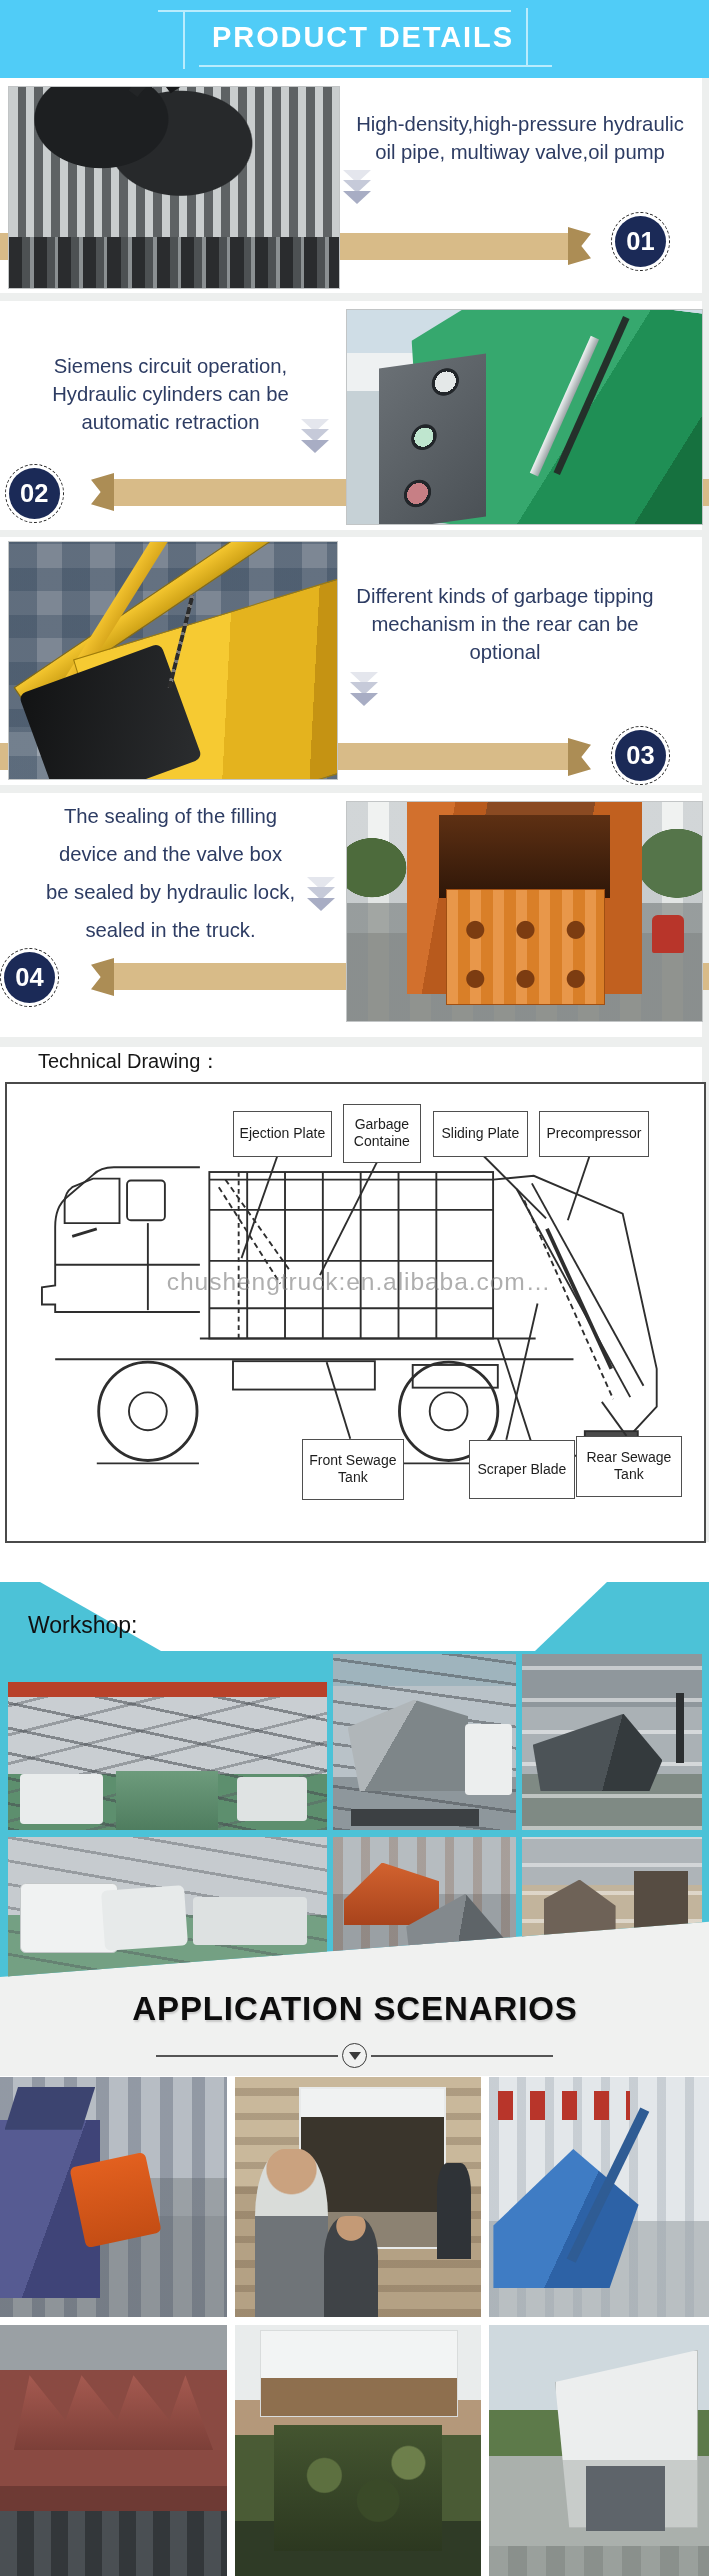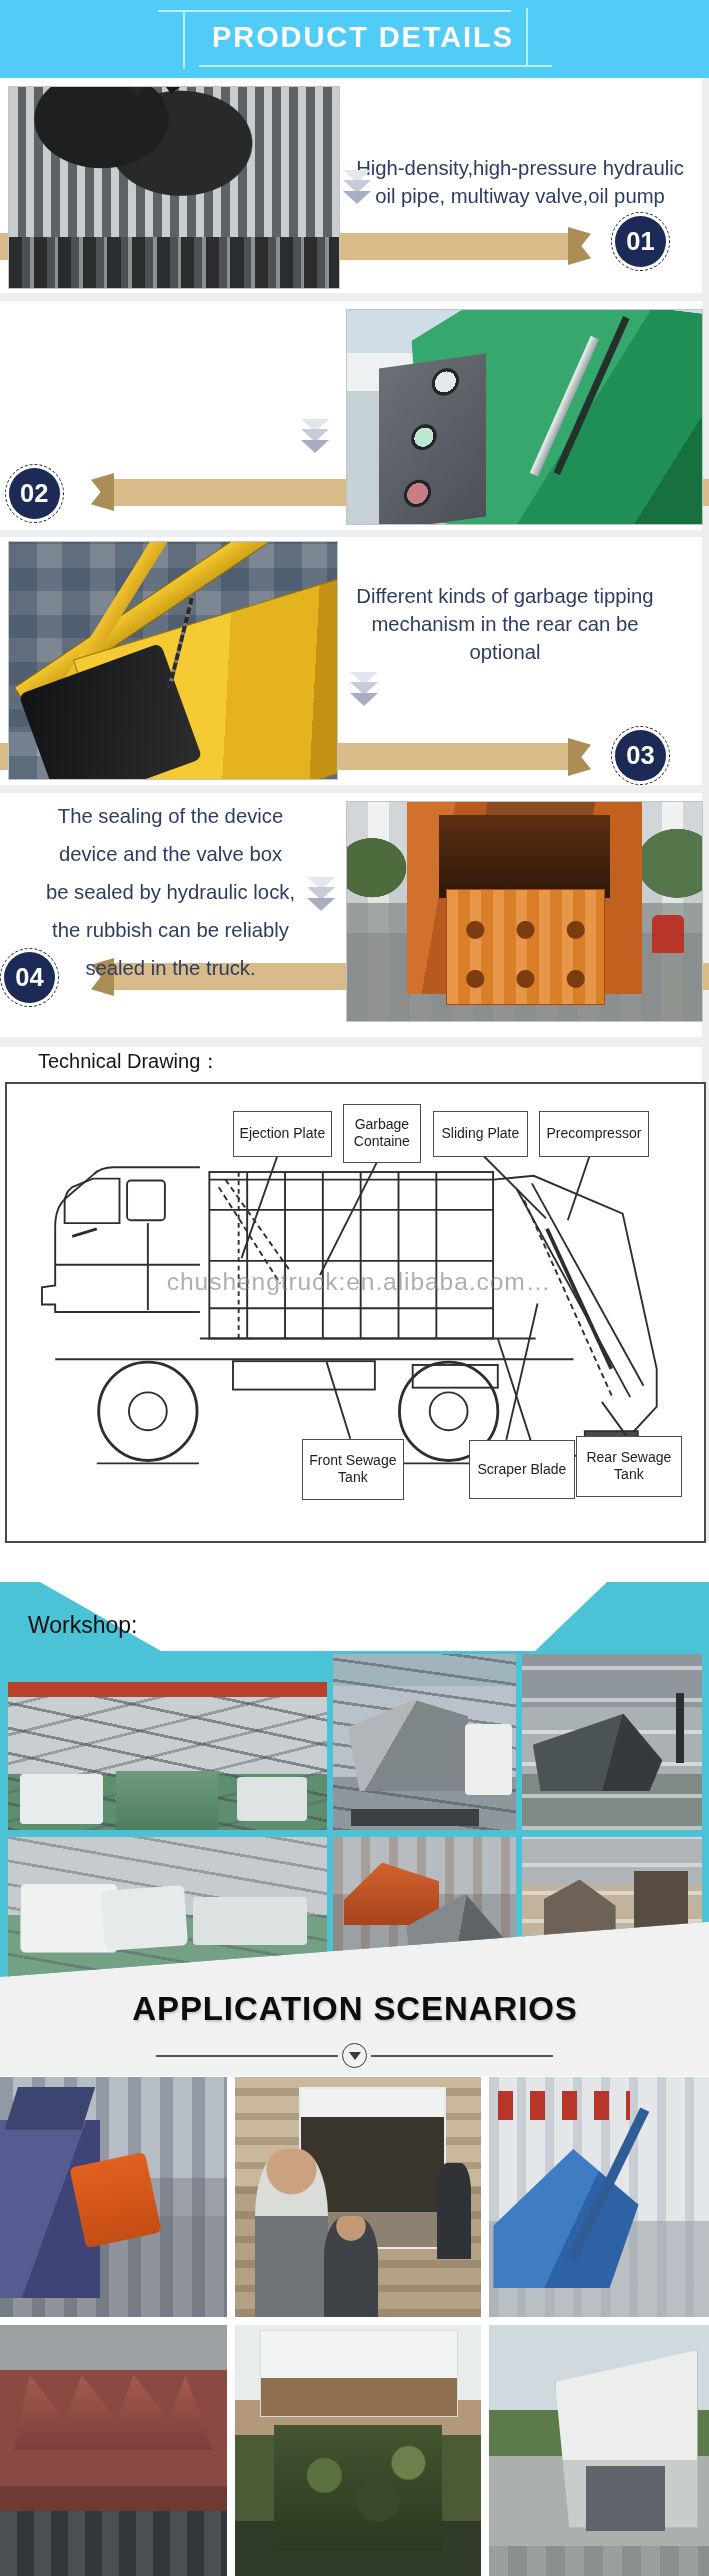--- a/index.html
+++ b/index.html
@@ -82,38 +82,43 @@
     <div class="ph" style="left:7.6px;top:7.6px;width:330px;height:201px;
          background:
            radial-gradient(123px 90px at 28% 16%,#1d1f21 0 54%,transparent 55%),
            radial-gradient(142px 104px at 52% 28%,#27292b 0 50%,transparent 51%),
            repeating-linear-gradient(90deg,#c9cdce 0 8.5px,#5e6264 8.5px 17px),
            linear-gradient(to right,#9aa0a2 0 12%,#bcc1c3 12% 20%,#8f9496 20% 58%,#3c3f41 58% 70%,#c8432c 70% 93%,#a53522 93% 100%);">
       <div class="shape" style="left:19px;top:-38px;width:142px;height:142px;border:12.3px solid transparent;border-top:12.3px solid #17181a;border-radius:50%;transform:rotate(12deg);"></div>
       <div class="shape" style="left:104px;top:-28px;width:132px;height:142px;border:11.4px solid transparent;border-top:11.4px solid #232527;border-radius:50%;transform:rotate(-8deg);"></div>
       <div class="shape" style="left:0;bottom:0;width:100%;height:51px;background:repeating-linear-gradient(90deg,#2a2c2e 0 13.2px,#4d5153 13.2px 21px,#8b9092 21px 24.6px);"></div>
     </div>
-    <div class="sec-text" style="left:346px;top:32px;width:348px;margin-top:44px;">
+    <div class="sec-text" style="left:346px;top:32px;width:348px;">
       <div>High-density,high-pressure hydraulic</div>
       <div>oil pipe, multiway valve,oil pump</div>
     </div>
     <div class="tri3" style="left:343px;top:95px;">
       <div class="t t1"></div>
         <div class="t t2"></div>
         <div class="t t3"></div>
     </div>
     <div class="badge" style="left:611px;top:134px;">
       <div class="in">01</div>
     </div>
   </div>
   <div class="gap" style="top:293px;height:7.6px;"></div>
 
   <div class="card" style="top:301px;height:229px;">
     <div class="ribbon" style="left:114px;top:178px;width:596px;"></div>
     <div class="rtail left" style="left:91px;top:172px;"></div>
+    <div class="sec-text" style="left:0;top:51px;width:341px;">
+      <div>Siemens circuit operation,</div>
+      <div>Hydraulic cylinders can be</div>
+      <div>automatic retraction</div>
+    </div>
     <div class="tri3" style="left:301px;top:121px;">
       <div class="t t1"></div>
         <div class="t t2"></div>
         <div class="t t3"></div>
     </div>
     <div class="badge" style="left:4.7px;top:163px;">
       <div class="in">02</div>
     </div>
     <div class="ph" style="left:346px;top:7.6px;width:355px;height:214px;
          background:linear-gradient(180deg,#cfdde6 0 20%,#eef1f2 20% 38%,#c6d1d6 38% 100%);">
@@ -158,24 +163,23 @@
     <div class="badge" style="left:611px;top:189px;">
       <div class="in">03</div>
     </div>
   </div>
   <div class="gap" style="top:785px;height:7.6px;"></div>
 
   <div class="card" style="top:793px;height:244px;">
     <div class="ribbon" style="left:114px;top:170px;width:596px;"></div>
     <div class="rtail left" style="left:91px;top:165px;"></div>
     <div class="sec-text" style="left:0;top:3.8px;width:341px;line-height:38px;">
-      <div>The sealing of the device</div>
+      <div>The sealing of the filling</div>
       <div>device and the valve box</div>
       <div>be sealed by hydraulic lock,</div>
-      <div>the rubbish can be reliably</div>
       <div>sealed in the truck.</div>
     </div>
     <div class="tri3" style="left:307px;top:87px;">
       <div class="t t1"></div>
         <div class="t t2"></div>
         <div class="t t3"></div>
     </div>
     <div class="badge" style="left:0;top:155px;">
       <div class="in">04</div>
     </div>

